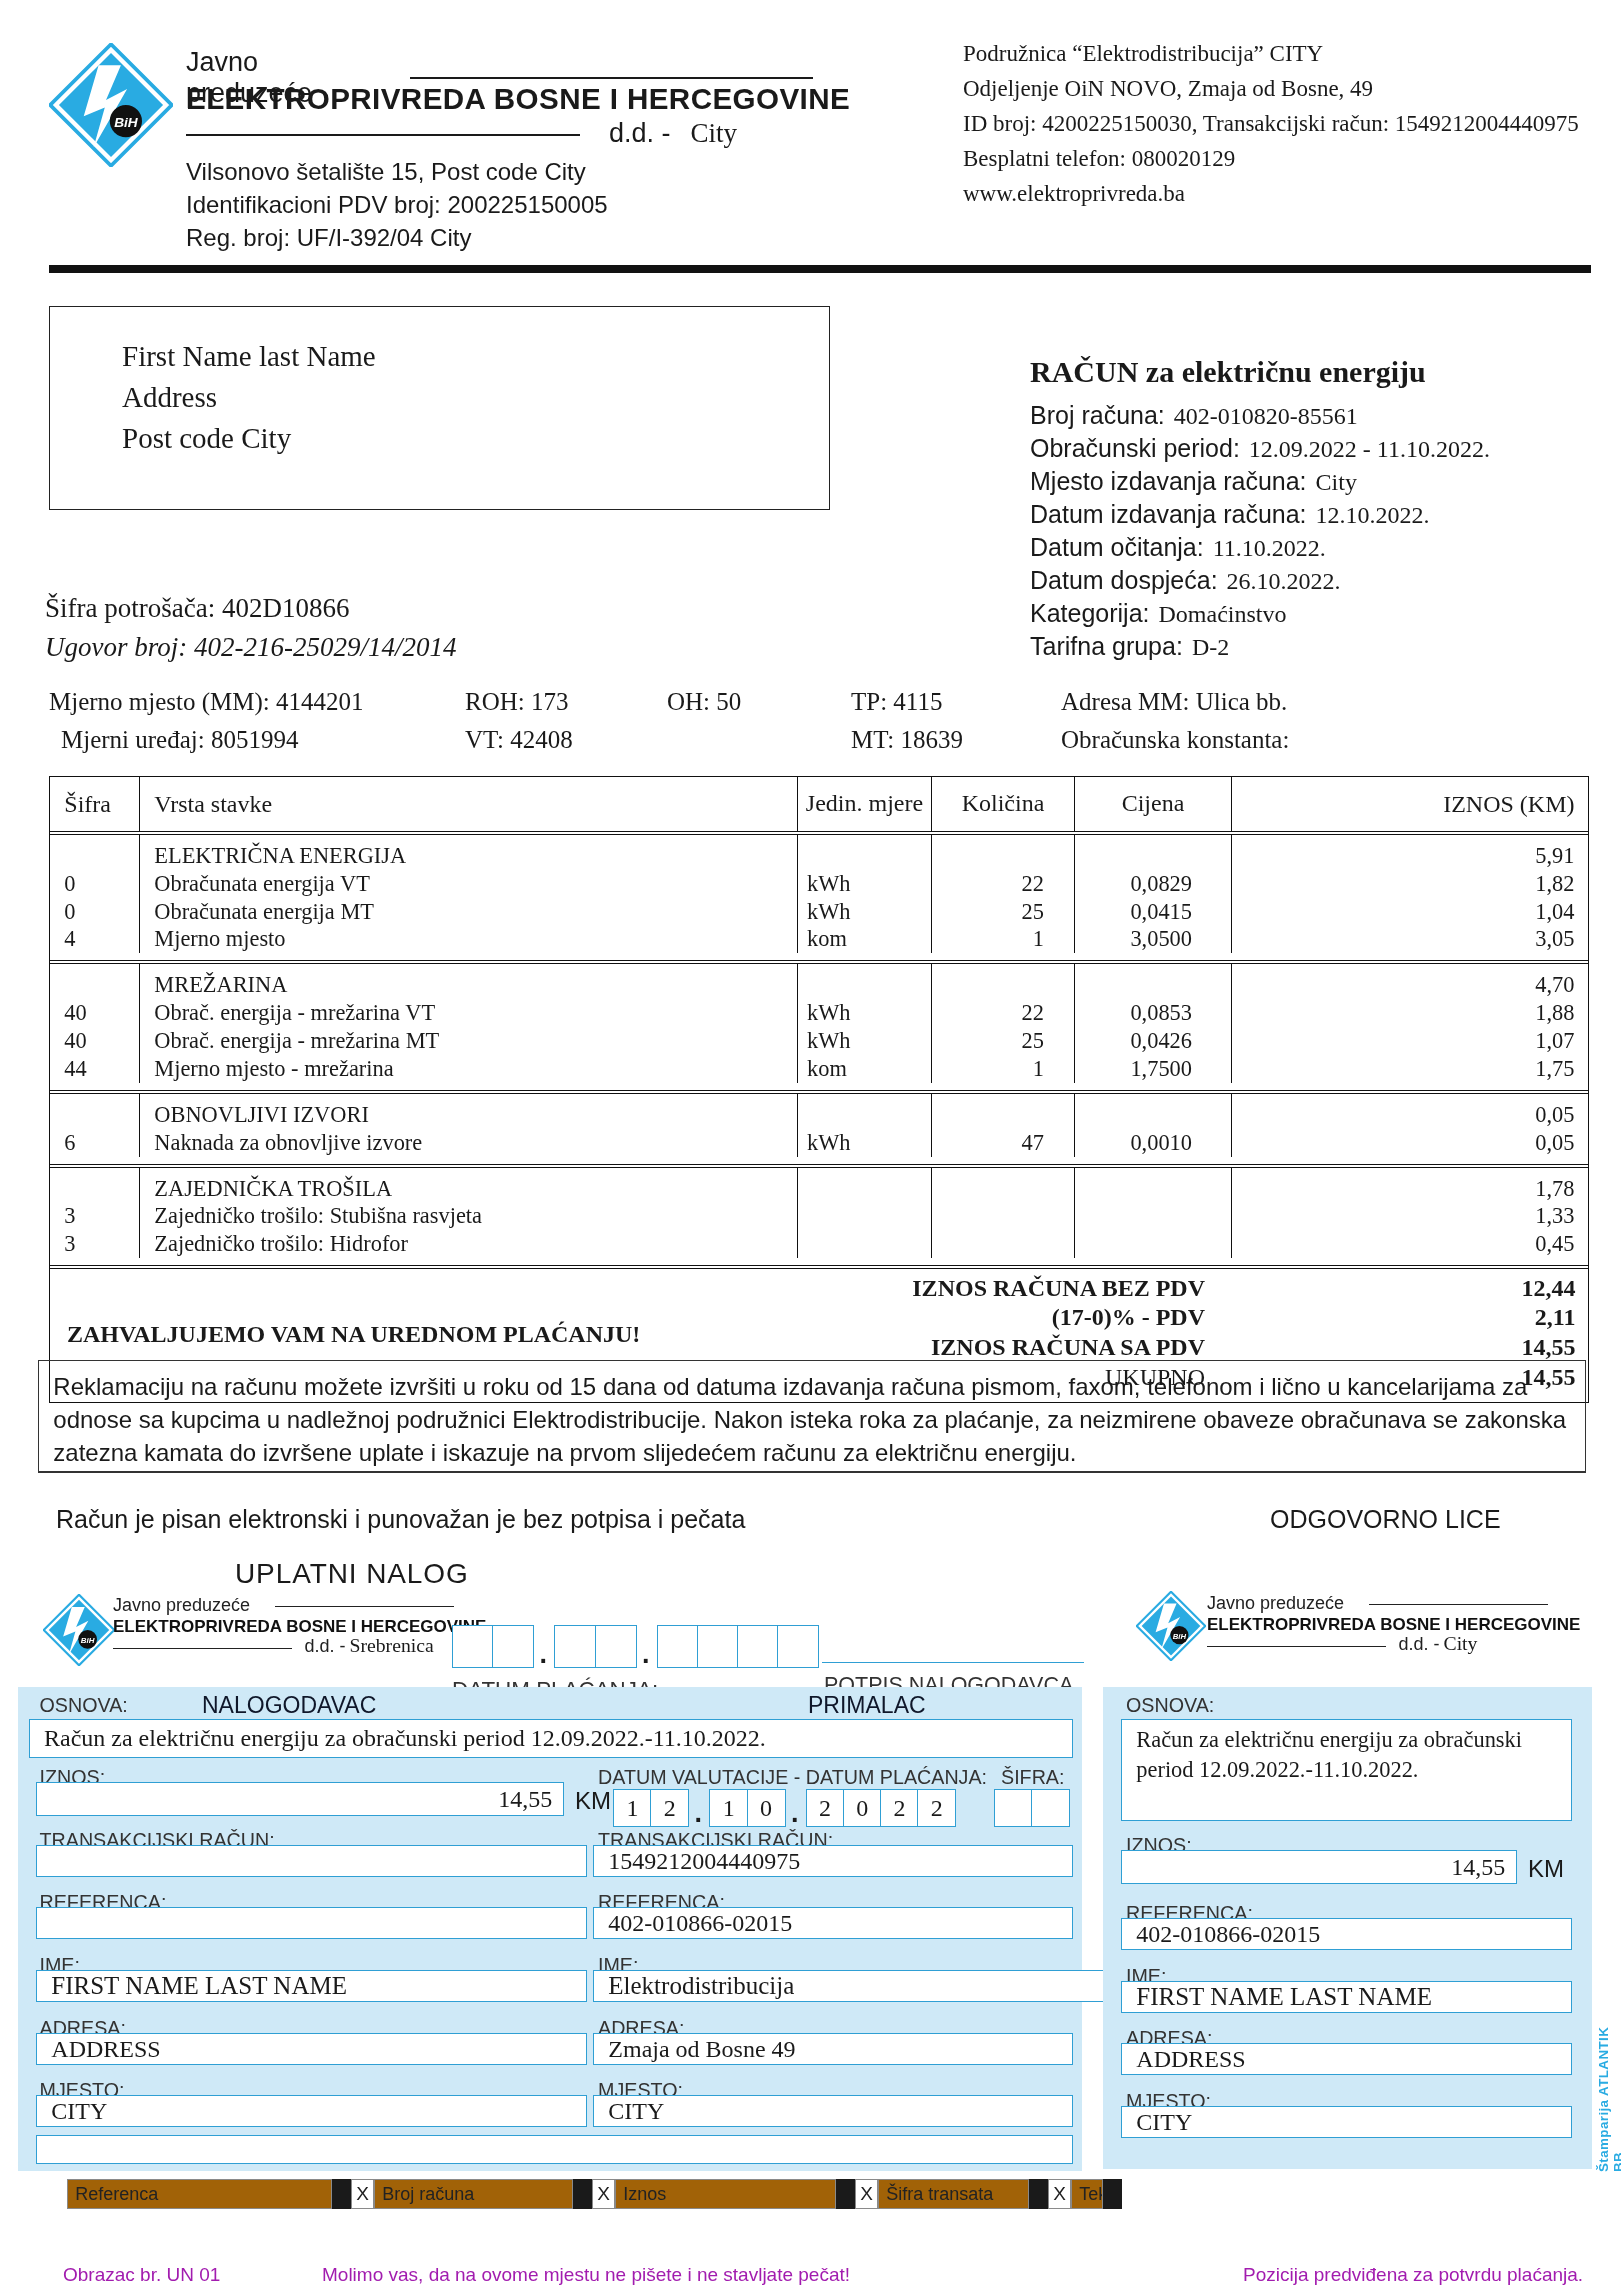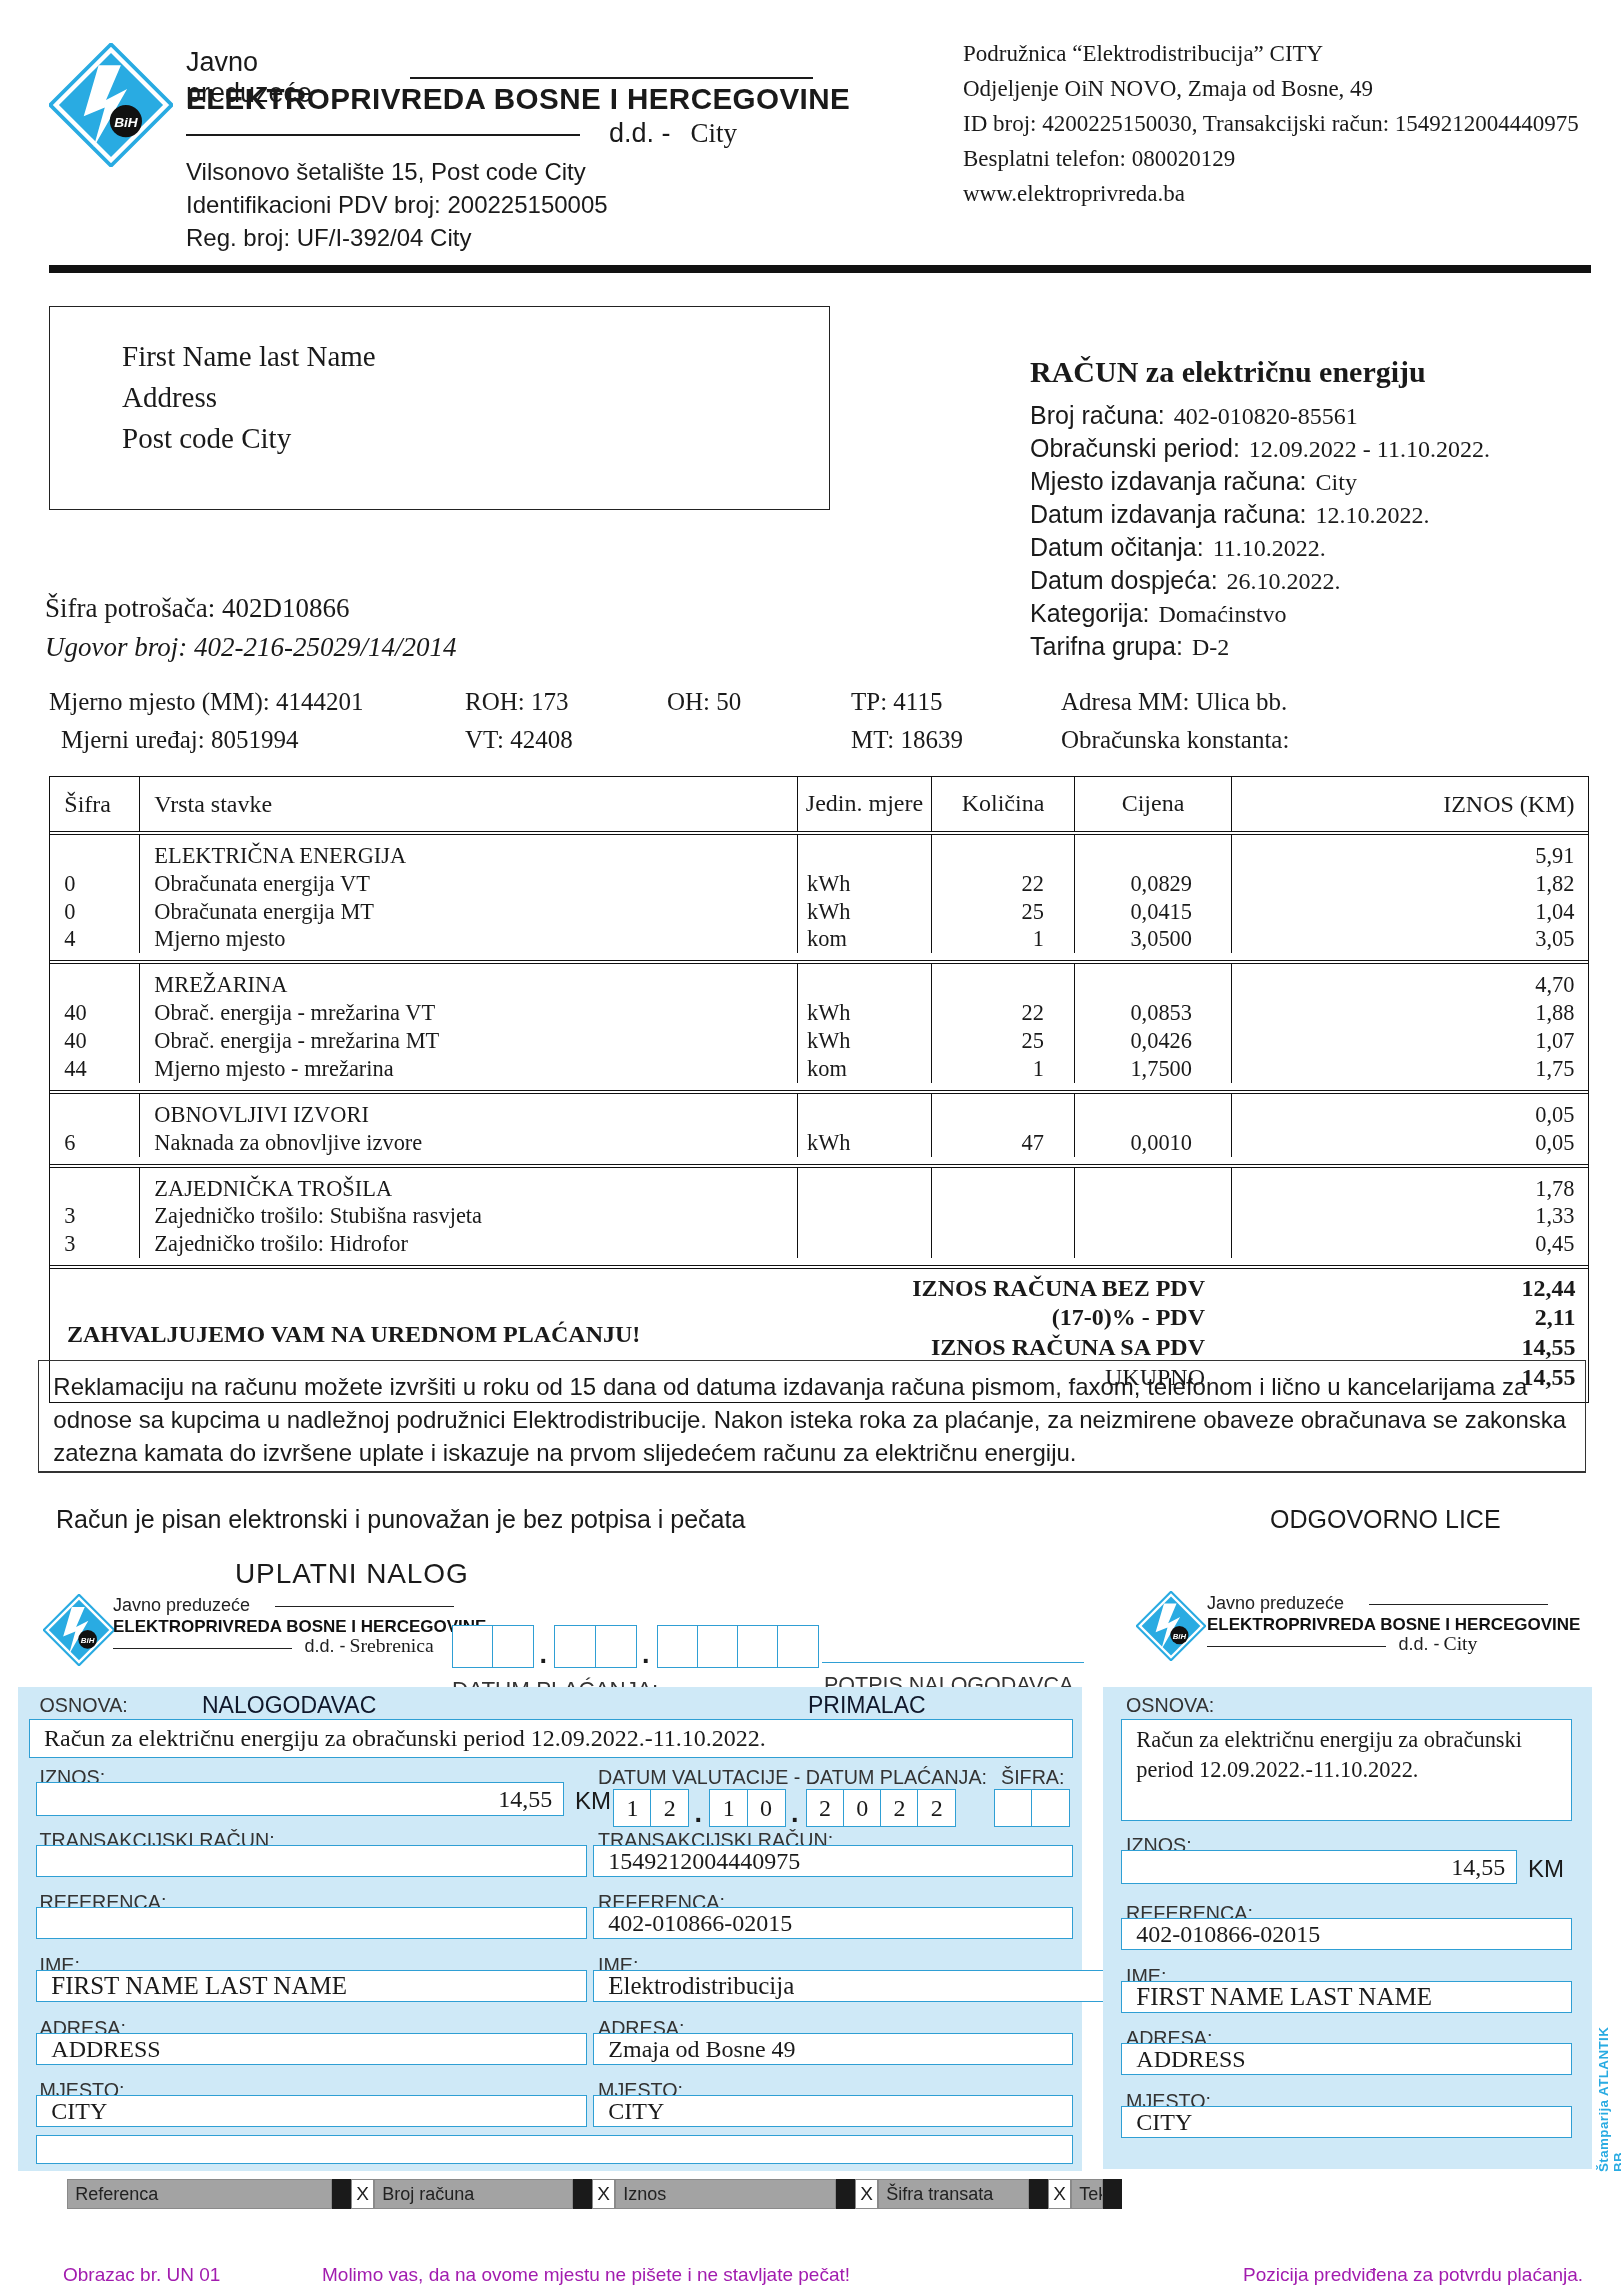--- a/index.html
+++ b/index.html
@@ -68,21 +68,21 @@
   .slip-logo-text { line-height:19.7px; white-space:nowrap; }
   .slip-logo-text .l1 { font-size:18px; color:#222; }
   .slip-logo-text .rule { display:inline-block; width:179px; border-top:1.8px solid #222; vertical-align:3.6px; margin-left:25px; }
   .slip-logo-text .l2 { font-weight:bold; font-size:17px; letter-spacing:0; color:#111; }
   .slip-logo-text .l3 { font-size:18px; color:#222; }
   .slip-logo-text .rule2 { display:inline-block; width:179px; border-top:1.8px solid #222; vertical-align:3.6px; margin-right:12.5px; }
   .slip-logo-text .cityname { font-family:"Liberation Serif",serif; font-size:19.7px; }
 
   
   #strip { position:absolute; left:67px; top:2179px; height:30px; display:flex; }
-  .strip-label { border:0.9px solid #8a8a8a; background:#a3a3a3; font-size:18px; color:#222; padding-left:7.2px; line-height:28px; height:30px; overflow:hidden; white-space:nowrap; }
+  .strip-label { border:0.9px solid #8a8a8a; background:#a16207; font-size:18px; color:#222; padding-left:7.2px; line-height:28px; height:30px; overflow:hidden; white-space:nowrap; }
   .strip-black { width:19px; height:30px; background:#1a1a1a; }
   .strip-x { width:23px; height:30px; border:0.9px solid #8a8a8a; background:#fff; text-align:center; line-height:28px; font-size:19px; color:#222; }
 
   .bottom-note { font-size:19px; color:#a21caf; white-space:nowrap; }
   .printer-credit { writing-mode:vertical-rl; transform:rotate(180deg); color:var(--accent,#29abe2); font-size:13.4px; font-weight:bold; letter-spacing:0.4px; }
 </style>
 </head>
 <body>
 
 <div id="page">

